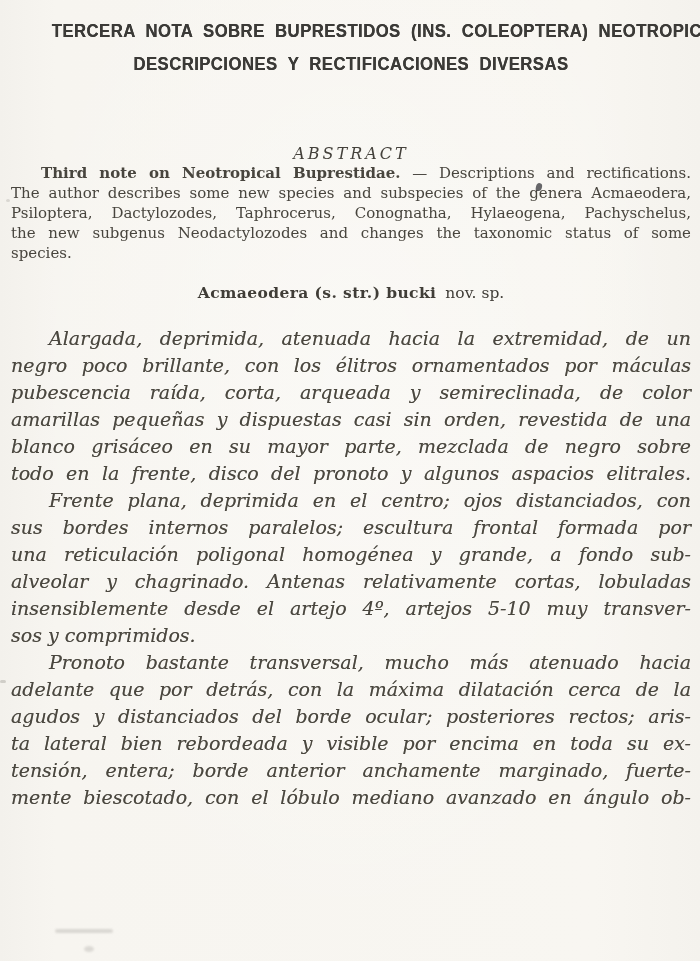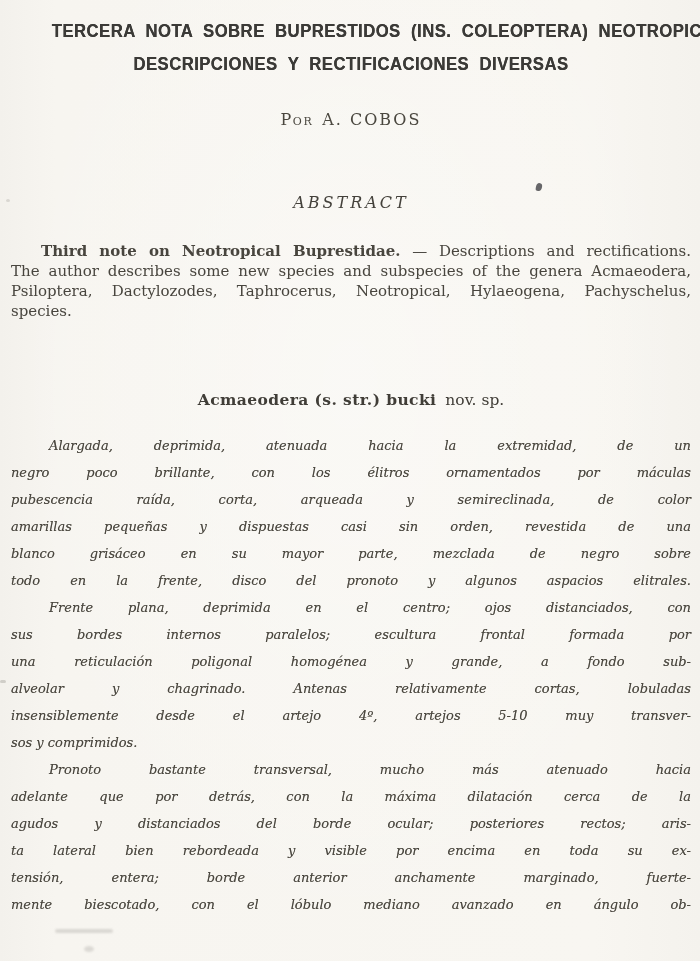--- a/index.html
+++ b/index.html
@@ -22,30 +22,30 @@
     text-shadow:0 0 .6px #3b3a37;
   }
 
   
   .byline{ margin-top:30px; text-align:center; font-size:16px; color:#4a473f; letter-spacing:1px; }
   .byline .prefix{ font-variant:small-caps; margin-right:9px; letter-spacing:1.5px; }
   .byline .author{ letter-spacing:2px; }
 
   
   .abstract-heading{ margin-top:64px; text-align:center; font-size:16px; letter-spacing:3px; color:#44413b;font-style:italic; }
-  .abstract-text{ margin-top:29px; font-size:15px; line-height:20px; color:#48453e; }
+  .abstract-text{ font-size:15px; line-height:20px; color:#48453e; }
 
   
-  .species-heading{ margin-top:68px; text-align:center; font-size:15.5px; line-height:22px; color:#403d37; }
+  .species-heading{ margin-top:19px; text-align:center; font-size:15.5px; line-height:22px; color:#403d37; }
   .species-heading .b{ font-weight:bold; letter-spacing:.4px; }
   .species-heading .r{ margin-left:9px; }
 
   
   .bodytext{ margin-top:21px; }
-  .body-para{ font-size:13px; line-height:27px; font-style:italic; color:#4a473f; text-shadow:0 0 .5px rgba(74,71,63,.55); }
+  .body-para{ font-size:19px; line-height:27px; font-style:italic; color:#4a473f; text-shadow:0 0 .5px rgba(74,71,63,.55); }
 
   
   .tline{ text-align:justify; text-align-last:justify; }
   .tline.noforce{ text-align-last:left; }
   .tline.indent{ text-indent:38px; }
   .abstract-text .tline.indent{ text-indent:30px; }
   .b{ font-weight:bold; }
   .i{ }
 
   
@@ -60,30 +60,28 @@
 <body>
 
 <div class="page">
   <div class="content">
 
     <div class="title">
       <div class="tl">TERCERA NOTA SOBRE BUPRESTIDOS (INS. COLEOPTERA) NEOTROPICALES</div>
       <div class="tl">DESCRIPCIONES Y RECTIFICACIONES DIVERSAS</div>
     </div>
 
-    <div class="byline">
-      <span class="prefix">Por</span><span class="author">A. COBOS</span>
-    </div>
 
     <div class="abstract-heading">ABSTRACT</div>
 
     <div class="abstract-text">
         <div class="tline indent"><span class="b">Third note on Neotropical Buprestidae.</span><span> — Descriptions and rectifications.</span></div>
         <div class="tline"><span>The author describes some new species and subspecies of the genera </span><span class="i">Acmaeodera</span><span>,</span></div>
-        <div class="tline"><span class="i">Psiloptera</span><span>, </span><span class="i">Dactylozodes</span><span>, </span><span class="i">Taphrocerus</span><span>, </span><span class="i">Neotropical</span><span>, </span><span class="i">Hylaeogena</span><span>, </span><span class="i">Pachyschelus</span><span>,</span></div>
+        <div class="tline"><span class="i">Psiloptera</span><span>, </span><span class="i">Dactylozodes</span><span>, </span><span class="i">Taphrocerus</span><span>, </span><span class="i">Conognatha</span><span>, </span><span class="i">Hylaeogena</span><span>, </span><span class="i">Pachyschelus</span><span>,</span></div>
+        <div class="tline"><span>the new subgenus </span><span class="i">Neodactylozodes</span><span> and changes the taxonomic status of some</span></div>
         <div class="tline noforce"><span>species.</span></div>
       </div>
 
     <div class="species-heading">
       <span class="b">Acmaeodera (s. str.) bucki</span><span class="r">nov. sp.</span>
     </div>
 
     <div class="bodytext">
       <div class="body-para">
           <div class="tline indent"><span>Alargada, deprimida, atenuada hacia la extremidad, de un</span></div>

